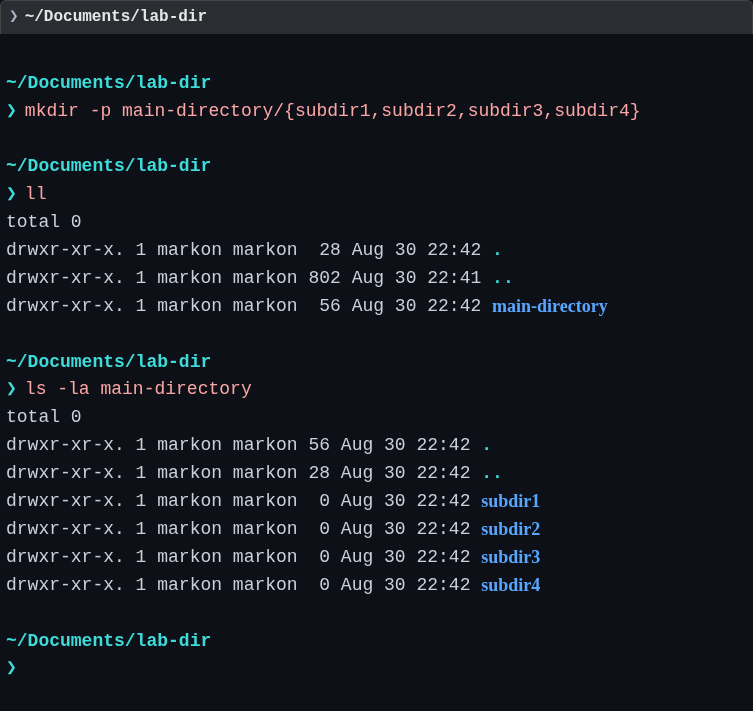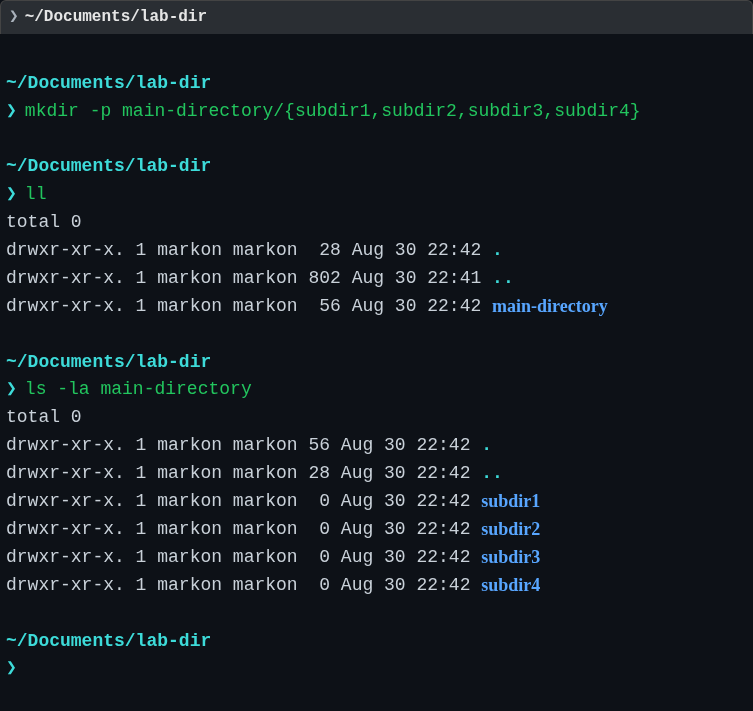--- a/index.html
+++ b/index.html
@@ -52,21 +52,21 @@
     .prompt-line {
       display: flex;
       align-items: baseline;
     }
     .prompt-sym {
       color: #3ddbd9;
       font-weight: bold;
       margin-right: 8px;
     }
     .cmd {
-      color: #22c55e;
+      color: #fca5a5;
     }
     .out-line {
       color: #c9d1d9;
     }
     .dir-link {
       color: #58a6ff;
       font-weight: bold;
       font-family: Liberation Serif, serif;
     }
     .dot {

